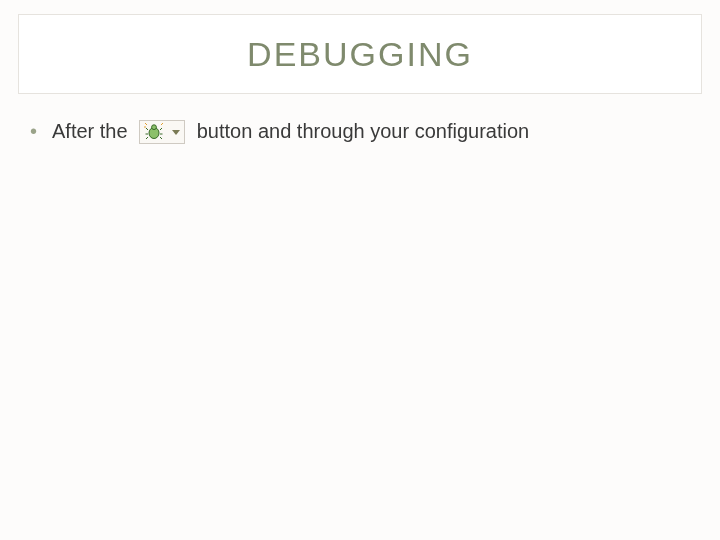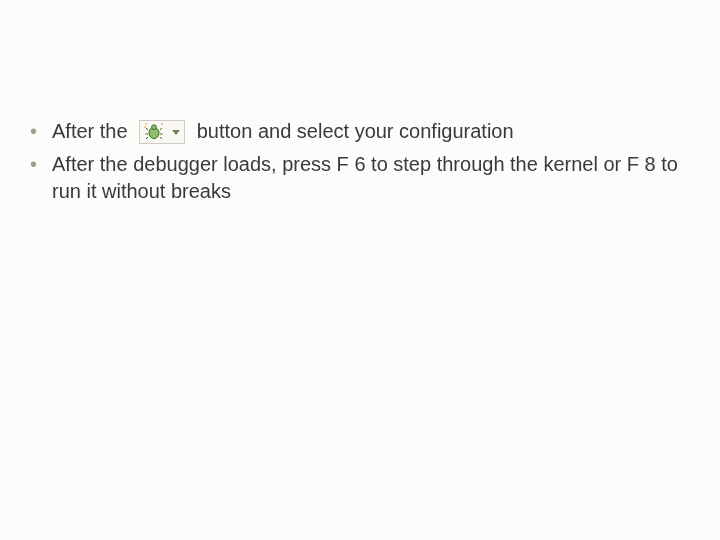--- a/index.html
+++ b/index.html
@@ -11,20 +11,23 @@
   ul.bullets>li{position:relative;padding-left:22px;margin-bottom:6px}
   ul.bullets>li::before{content:"•";position:absolute;left:0;top:0;color:#9aa389;font-size:20px;line-height:1.35}
   .inline-icon{display:inline-block;vertical-align:middle;width:44px;height:22px;border:1px solid #cfcac2;background:#faf8f4;margin:0 6px;position:relative;top:-1px}
   .inline-icon svg{display:block;margin:auto}
 </style>
 </head>
 <body>
 
 <div class="slide">
 
+  <div class="title-band">
+    <h1>DEBUGGING</h1>
+  </div>
 
   <div class="body">
     <ul class="bullets">
 
       <li>
         <span>After the</span>
         <span class="inline-icon">
           <svg width="44" height="22" viewBox="0 0 44 22">
 
             <g transform="translate(8,3)">
@@ -38,23 +41,20 @@
               <line x1="12" y1="13" x2="14" y2="15" stroke="#3a6b2a" stroke-width="1"></line>
 
               <line x1="-3" y1="-1" x2="-1" y2="1" stroke="#e0a030" stroke-width="1"></line>
               <line x1="-4" y1="3" x2="-2" y2="3" stroke="#e0a030" stroke-width="1"></line>
               <line x1="15" y1="-1" x2="13" y2="1" stroke="#e0a030" stroke-width="1"></line>
             </g>
 
             <path d="M32 9 L40 9 L36 14 Z" fill="#7a7a54"></path>
           </svg>
         </span>
-        <span>button and select your configuration</span>
+        <span>button and through your configuration</span>
       </li>
 
-      <li>
-        <span>After the debugger loads, press F 6 to step through the kernel or F 8 to run it without breaks</span>
-      </li>
 
     </ul>
   </div>
 
 </div>
 
 </body></html>

